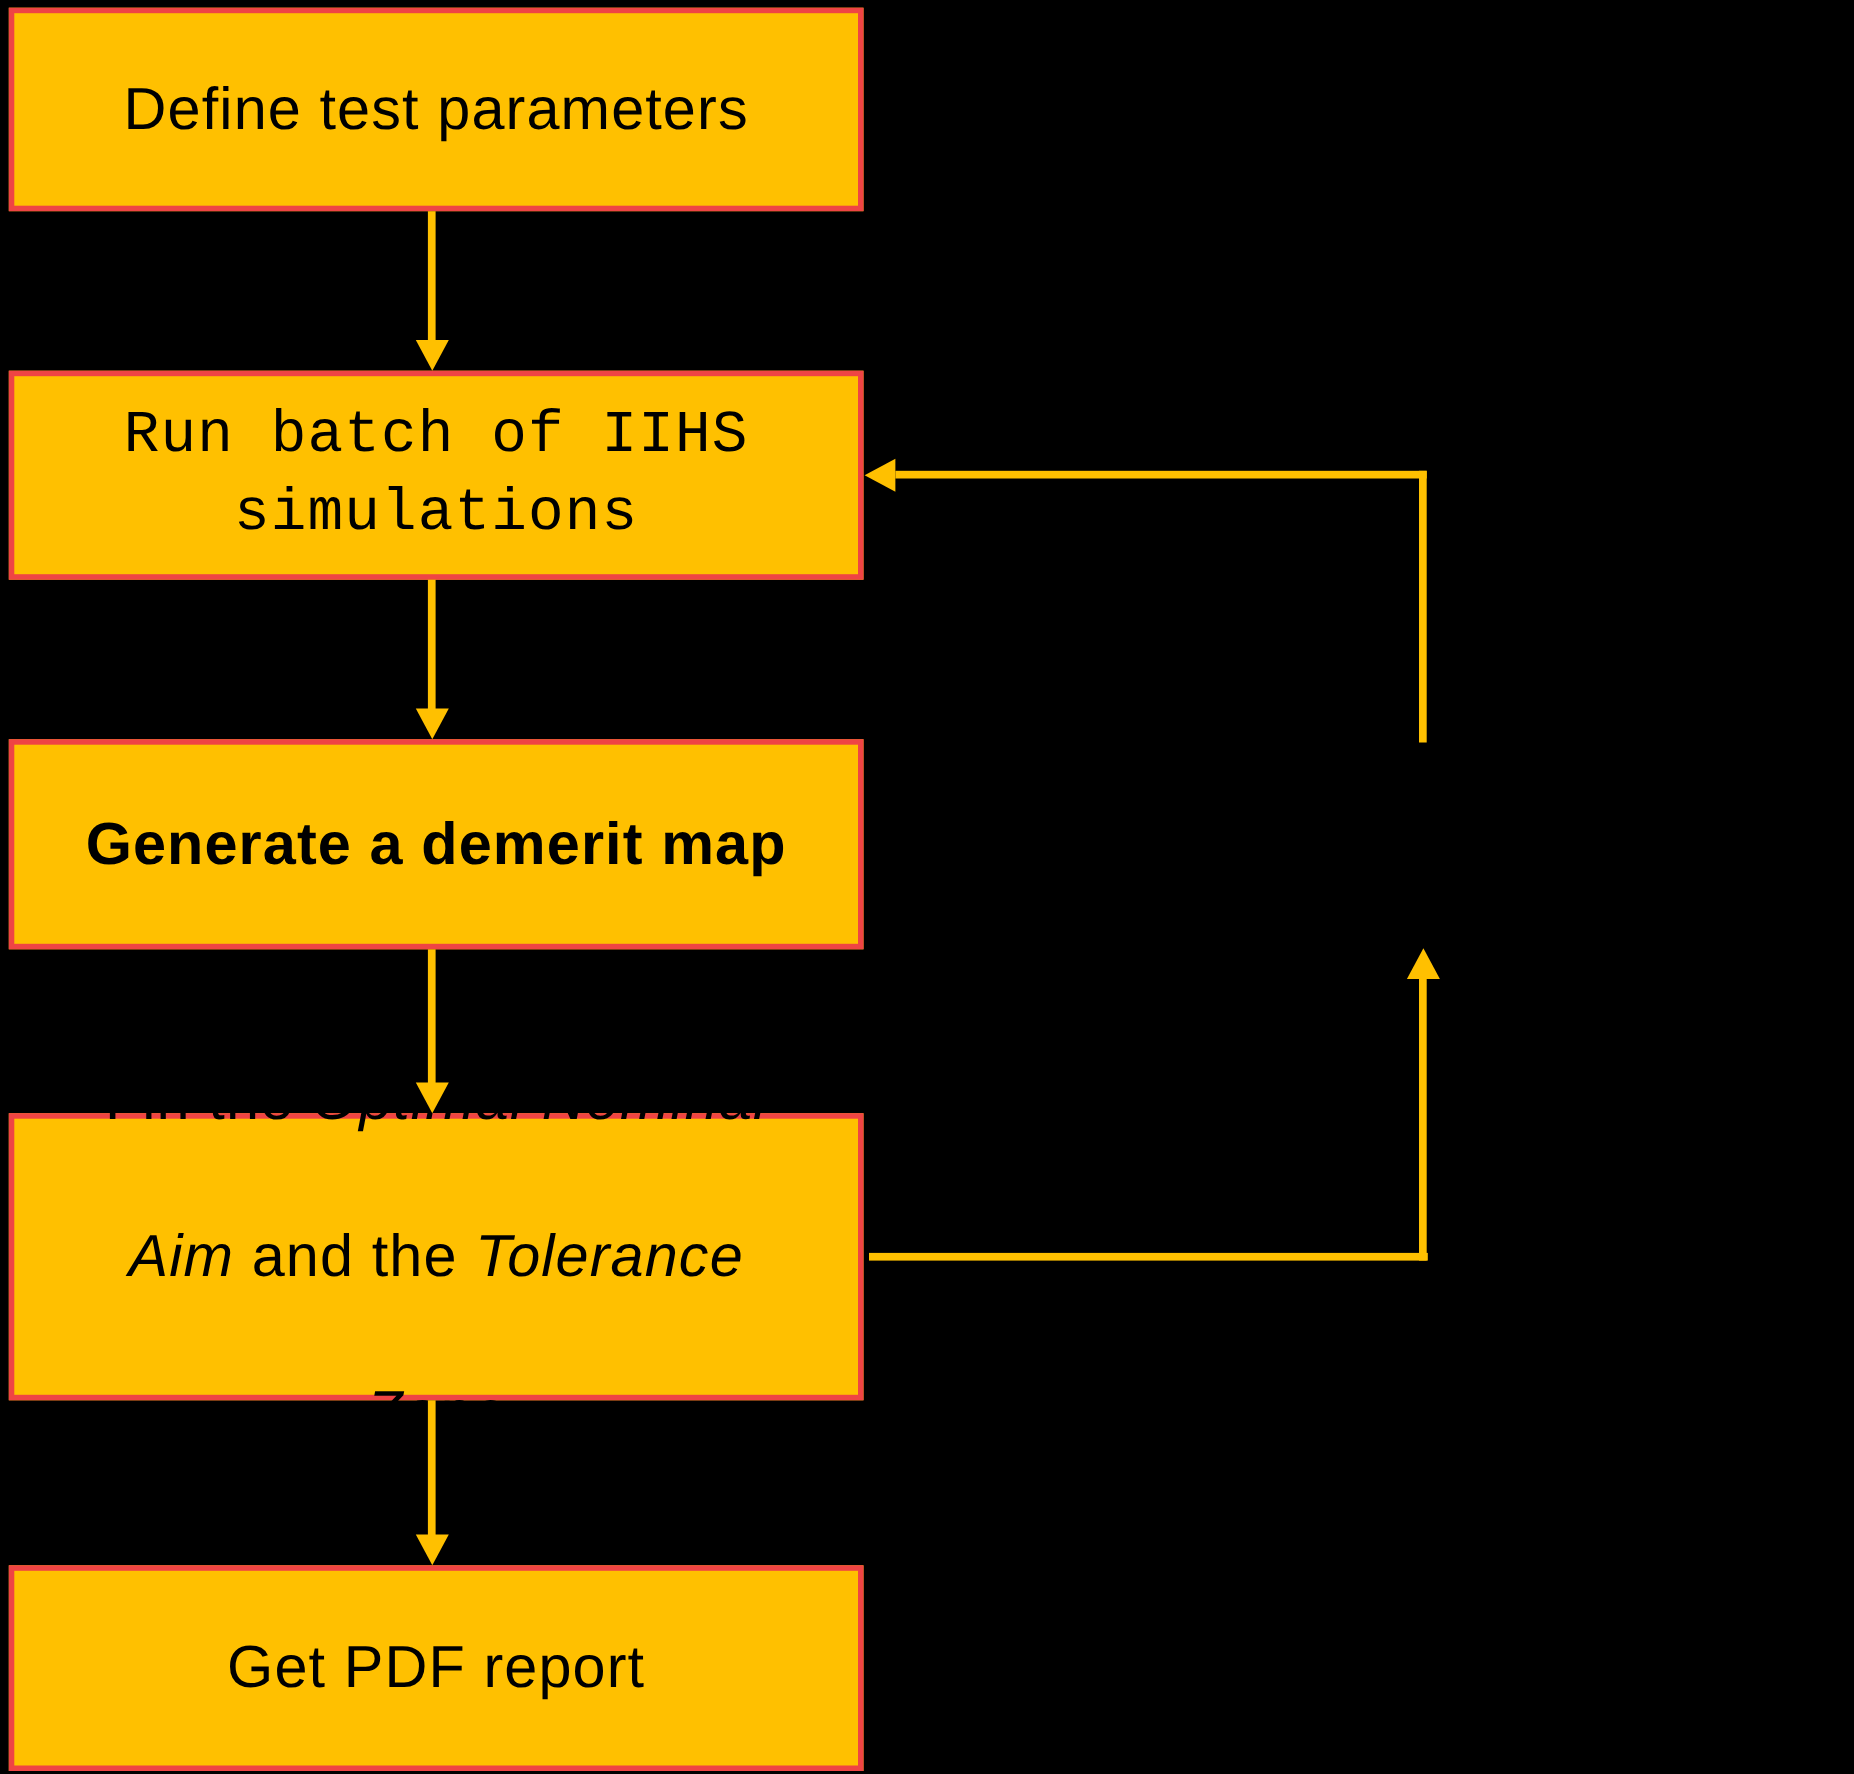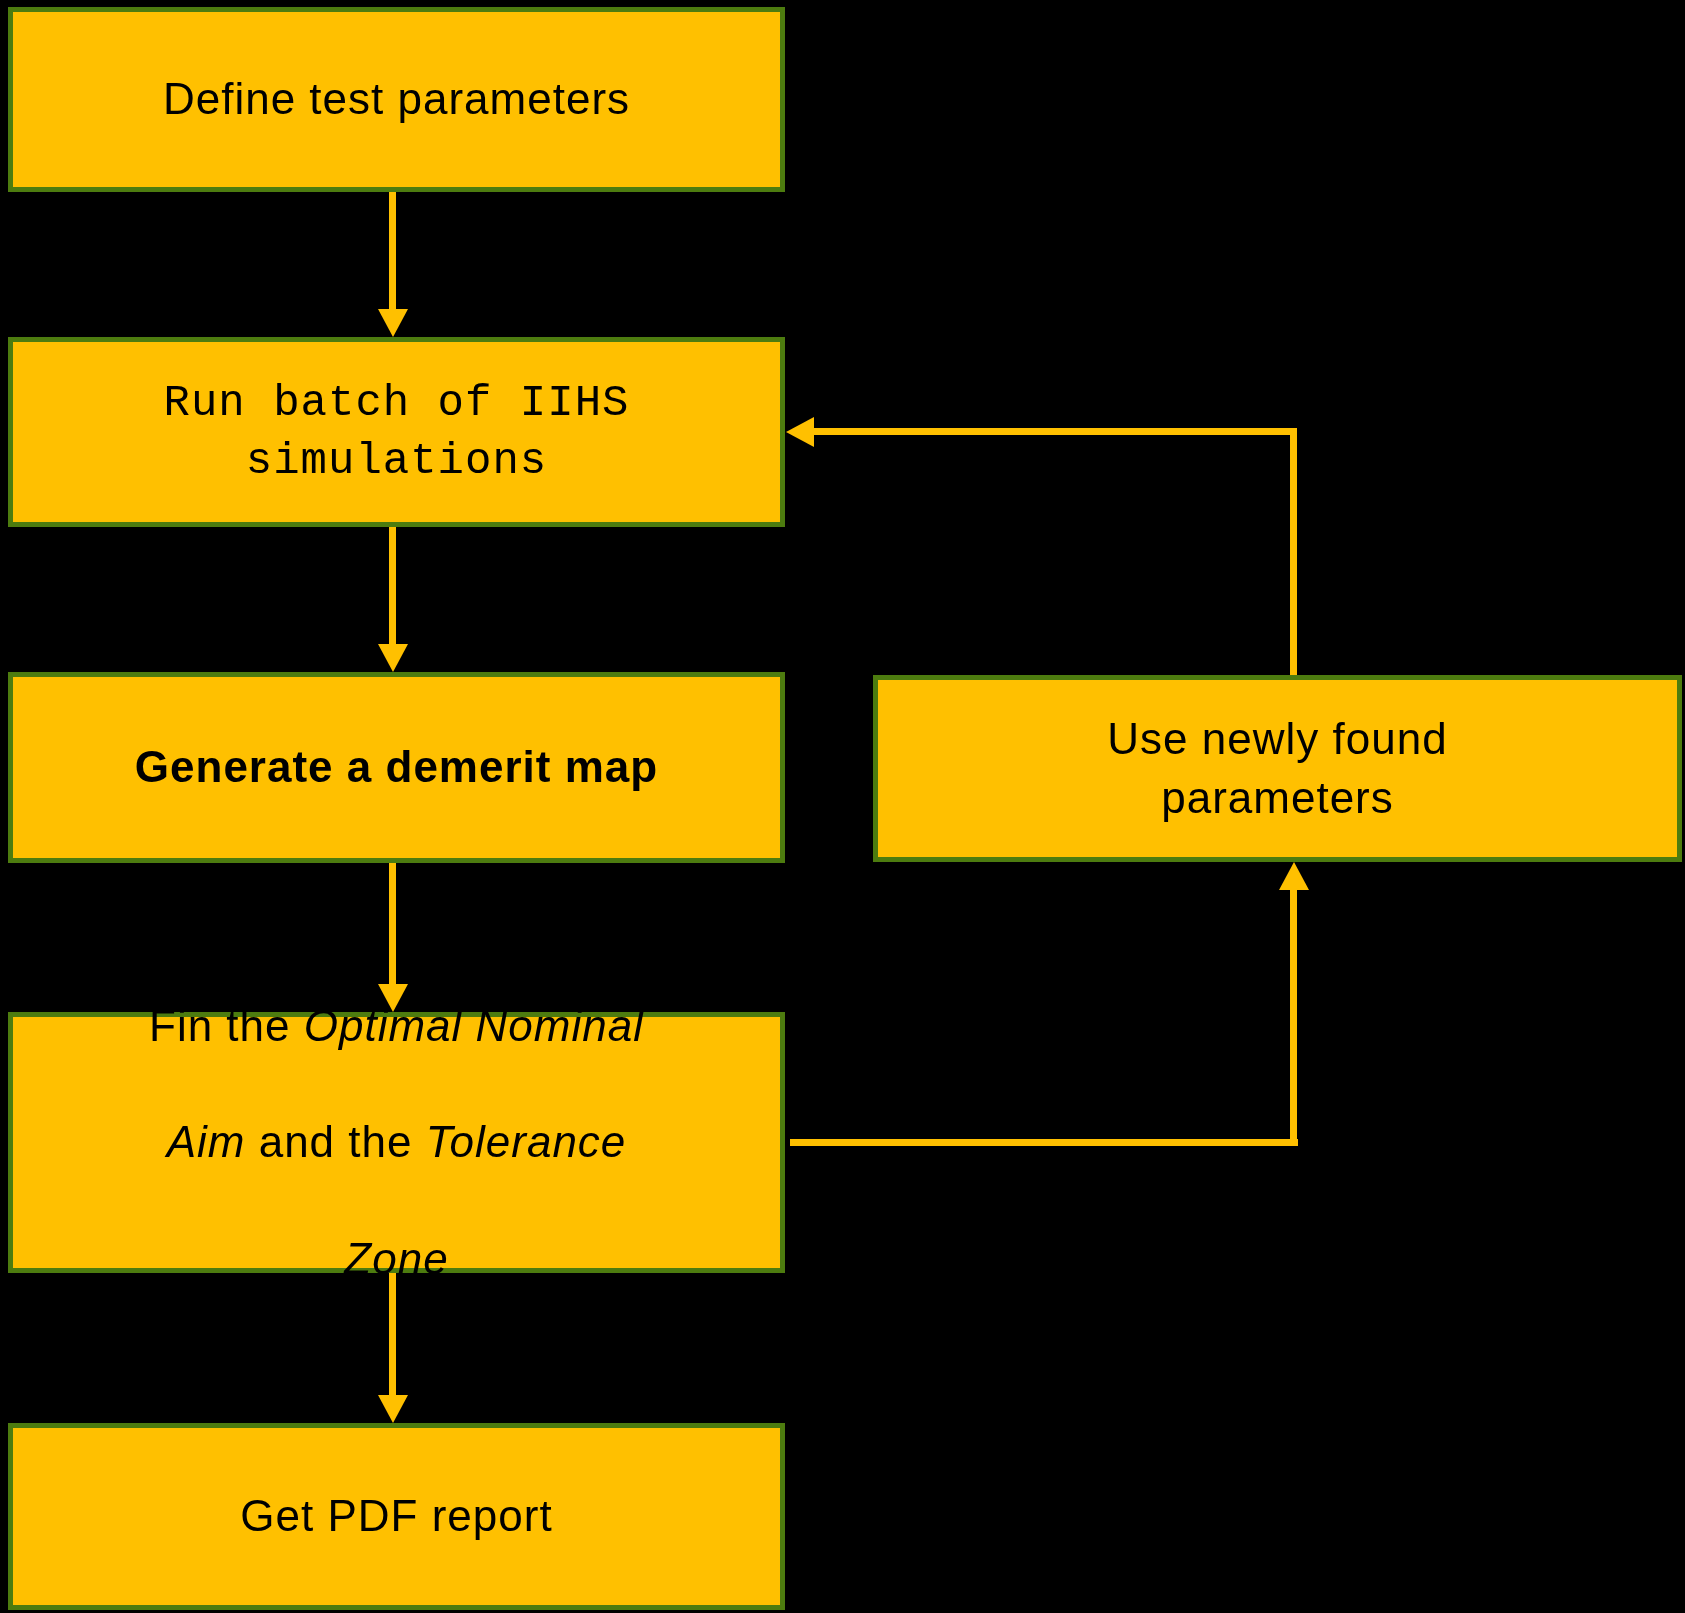--- a/index.html
+++ b/index.html
@@ -8,27 +8,27 @@
     width: 1685px;
     height: 1613px;
     background: #000000;
     font-family: "Liberation Sans", sans-serif;
     overflow: hidden;
   }
   .node {
     position: absolute;
     box-sizing: border-box;
     background: #FFC000;
-    border: 5px solid #4d7c0f;
+    border: 5px solid #ef4444;
     color: #000000;
     display: flex;
     align-items: center;
     justify-content: center;
     text-align: center;
-    font-size: 44px;
+    font-size: 54px;
     letter-spacing: 1px;
     line-height: 1.32;
   }
   .label { white-space: pre-line; }
   .line { display: block; }
   .it { font-style: italic; }
 
   .shaft-v { position: absolute; width: 7px; background: #FFC000; }
   .shaft-h { position: absolute; height: 7px; background: #FFC000; }
   .head { position: absolute; width: 0; height: 0; }
@@ -85,24 +85,20 @@
       <span class="line"><span>Fin the </span><span class="it">Optimal Nominal</span></span>
       <span class="line"><span class="it">Aim</span><span> and the </span><span class="it">Tolerance</span></span>
       <span class="line"><span class="it">Zone</span></span>
     </span>
   </div>
 
   <div class="node" id="node-pdf">
     <span class="label">Get PDF report</span>
   </div>
 
-  <div class="node" id="node-use">
-    <span class="label">Use newly found
-parameters</span>
-  </div>
 
   <div>
     <div class="shaft-v" id="a1-shaft"></div>
     <div class="head head-down" id="a1-head"></div>
   </div>
 
   <div>
     <div class="shaft-v" id="a2-shaft"></div>
     <div class="head head-down" id="a2-head"></div>
   </div>

